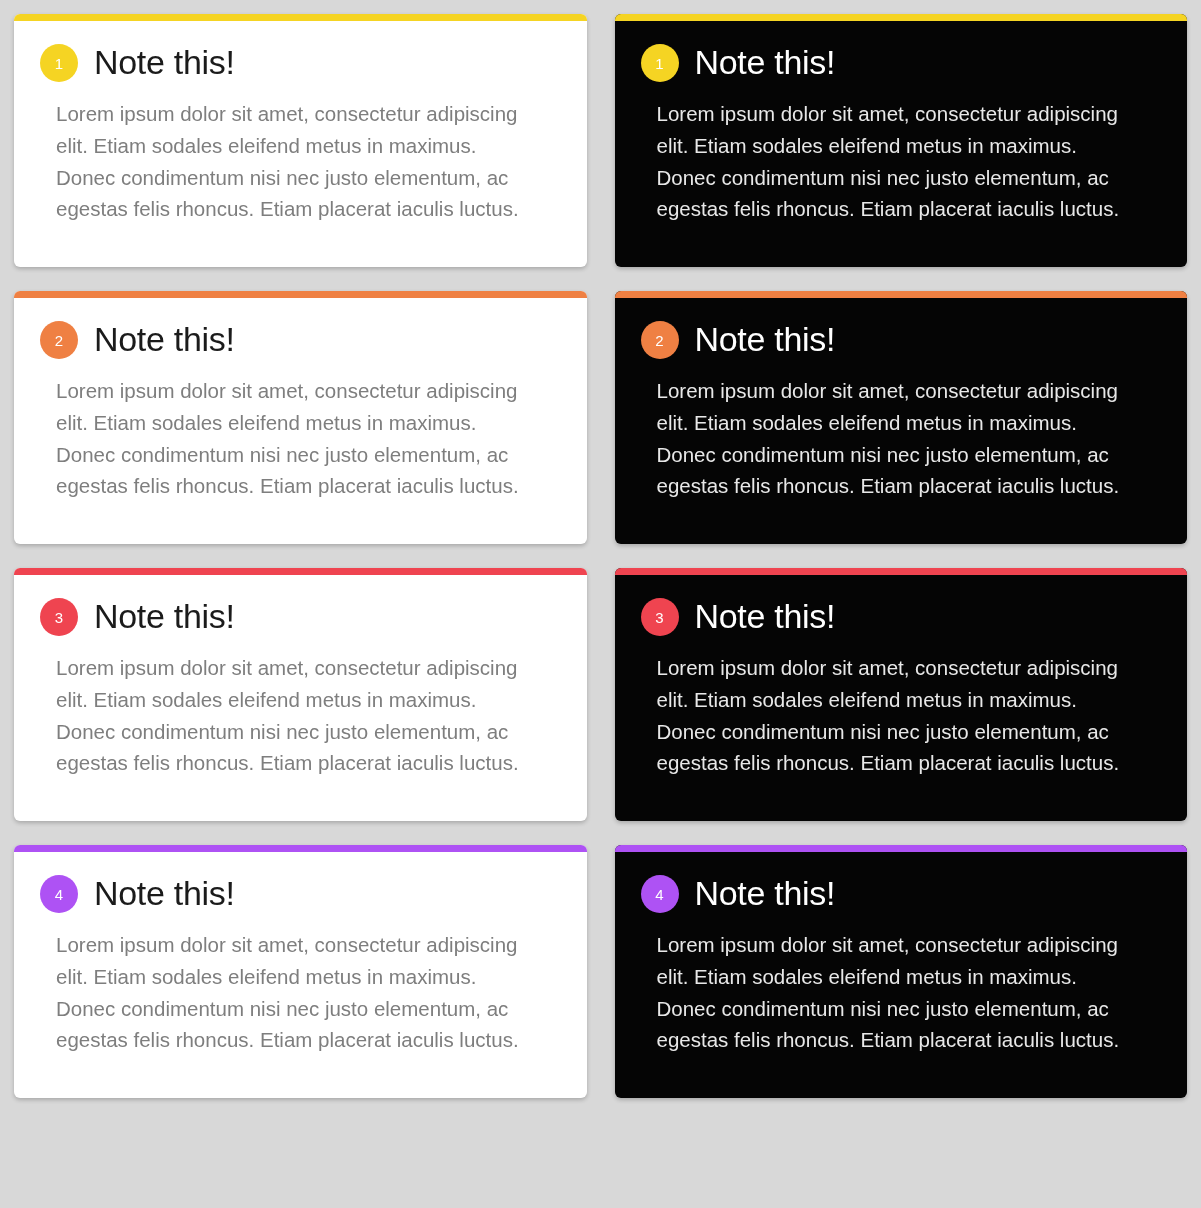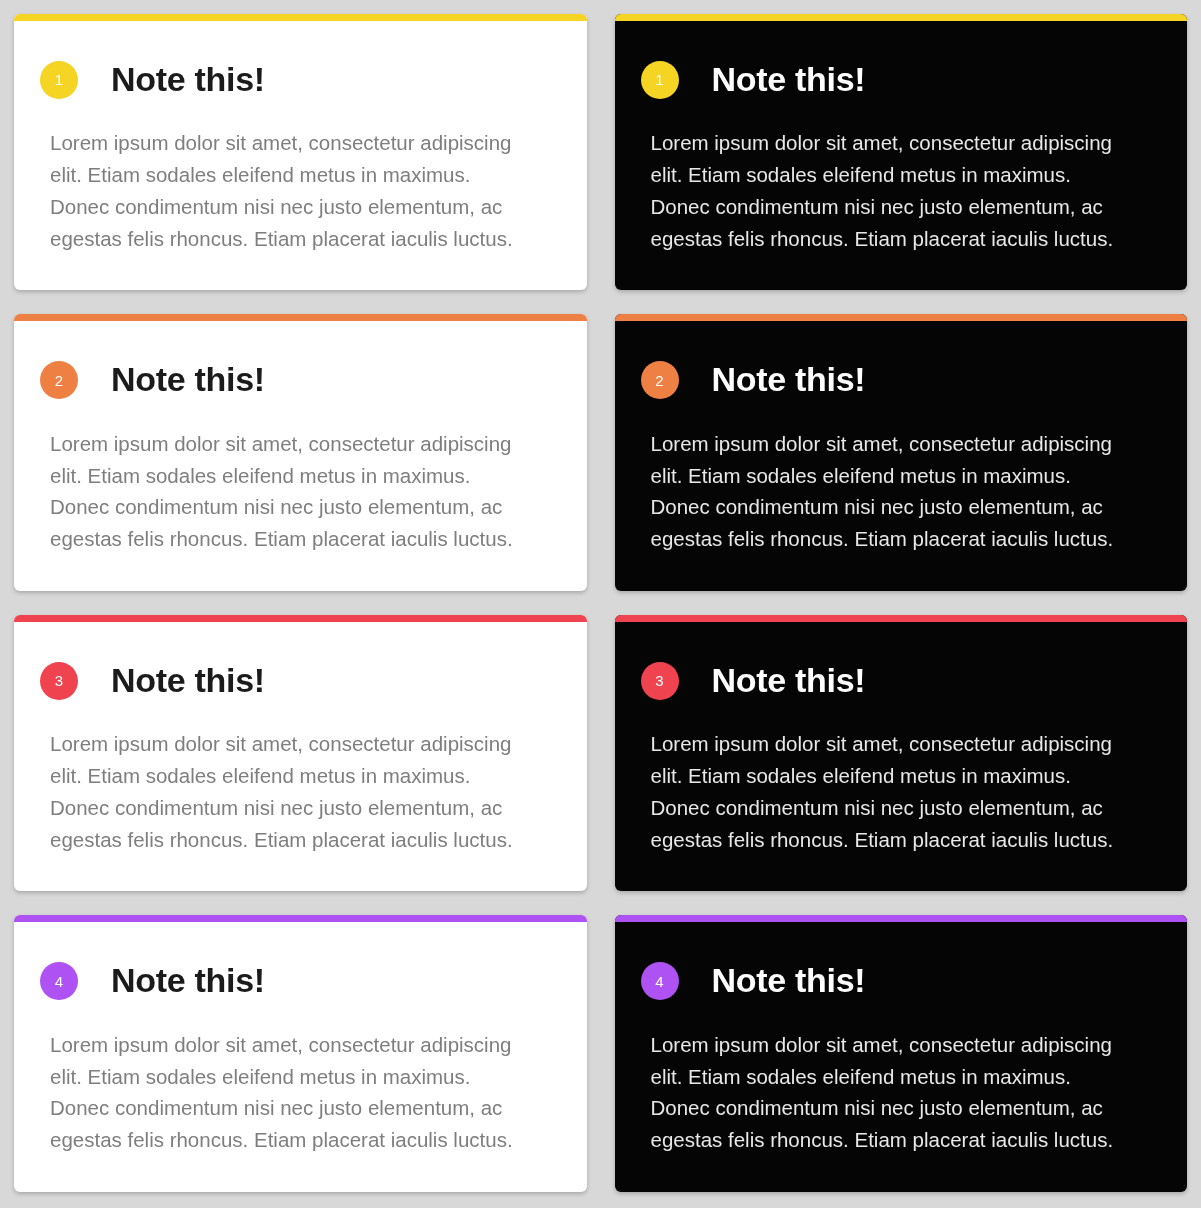--- a/index.html
+++ b/index.html
@@ -49,31 +49,31 @@
     border-radius: 50%;
     display: flex;
     align-items: center;
     justify-content: center;
     font-size: 15px;
     font-weight: 400;
     color: #ffffff;
   }
   .card-title {
     font-size: 34px;
-    font-weight: bold;
+    font-weight: normal;
     letter-spacing: -0.3px;
-    margin: 17px;
+    margin: 0;
     line-height: 1.1;
   }
   .card.light .card-title { color: #1b1b1b; }
   .card.dark  .card-title { color: #ffffff; }
   .card-body {
     font-size: 20.5px;
     line-height: 1.55;
-    margin: 10px;
+    margin: 16px;
     max-width: 470px;
   }
   .card.light .card-body { color: #7e7e7e; }
   .card.dark  .card-body { color: #e8e8e8; }
 </style>
 </head>
 <body>
 
 <div id="page">
   <div class="grid">

